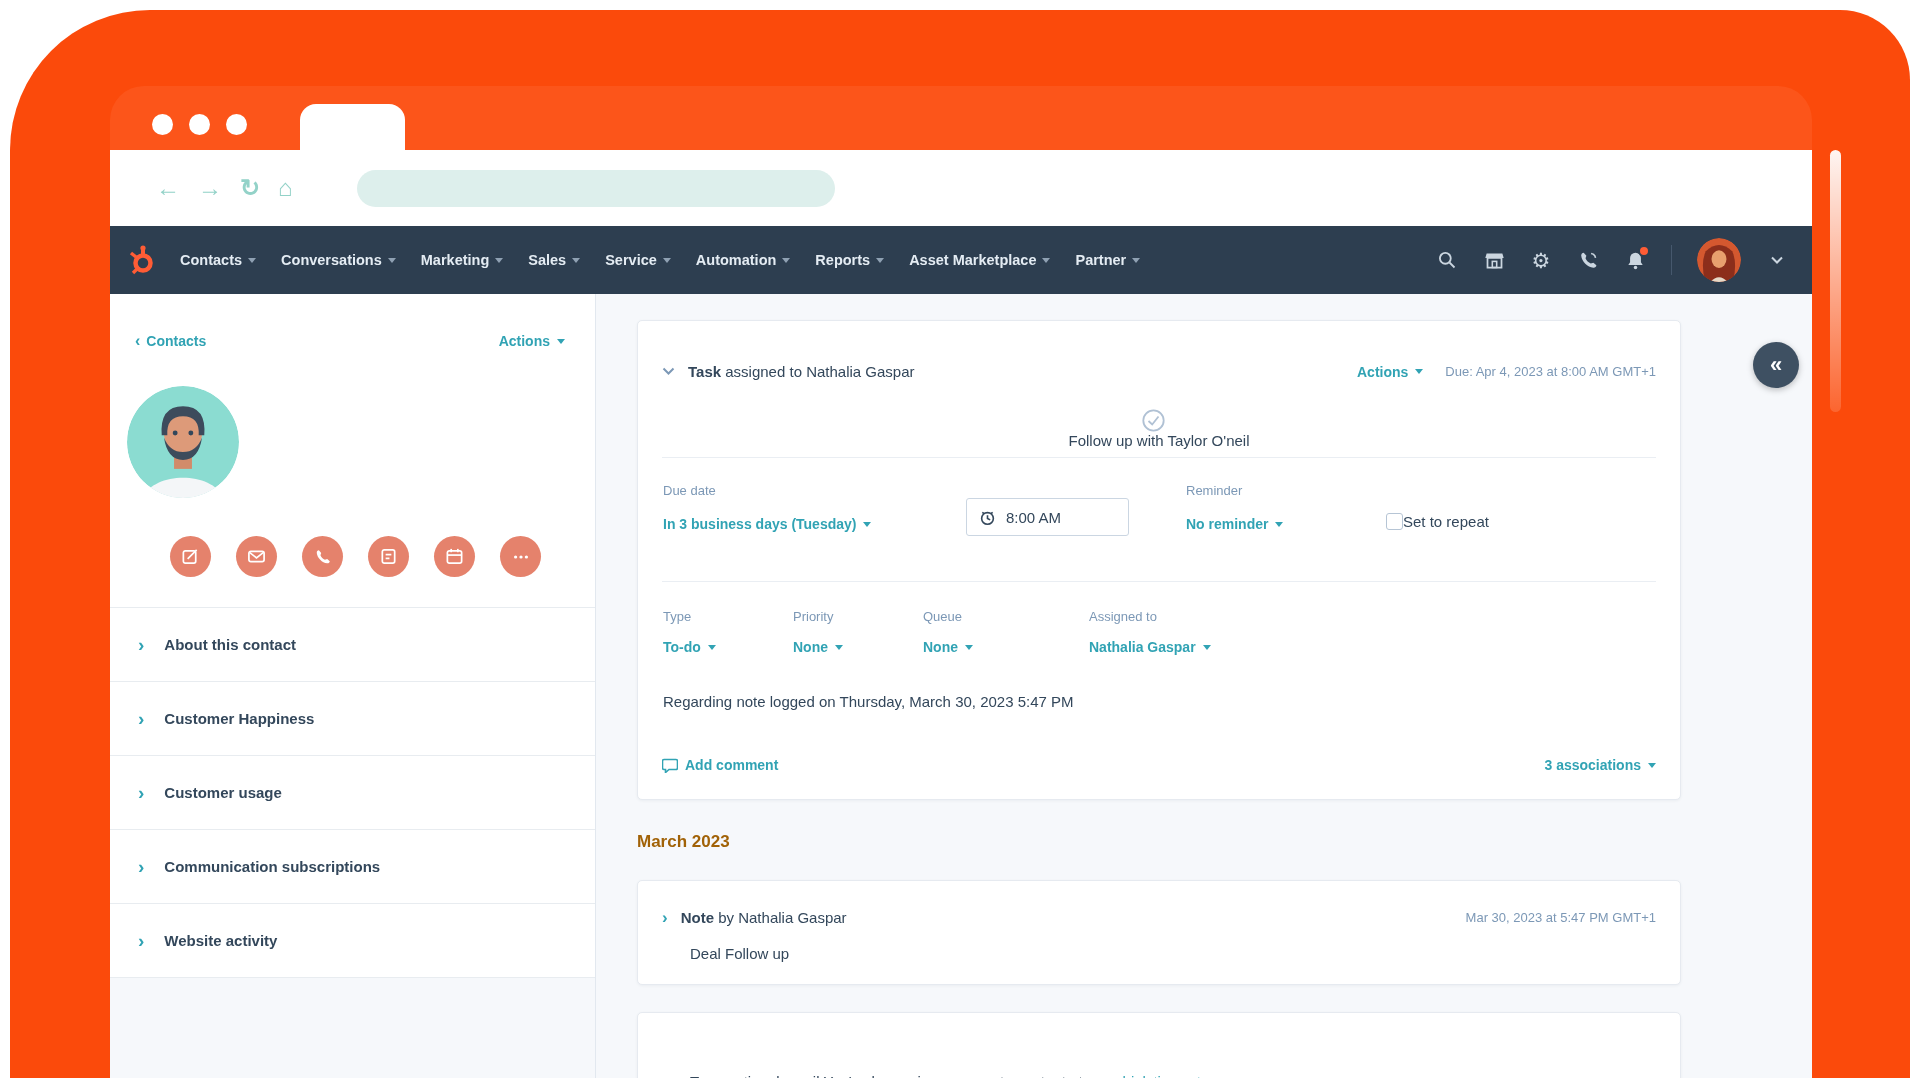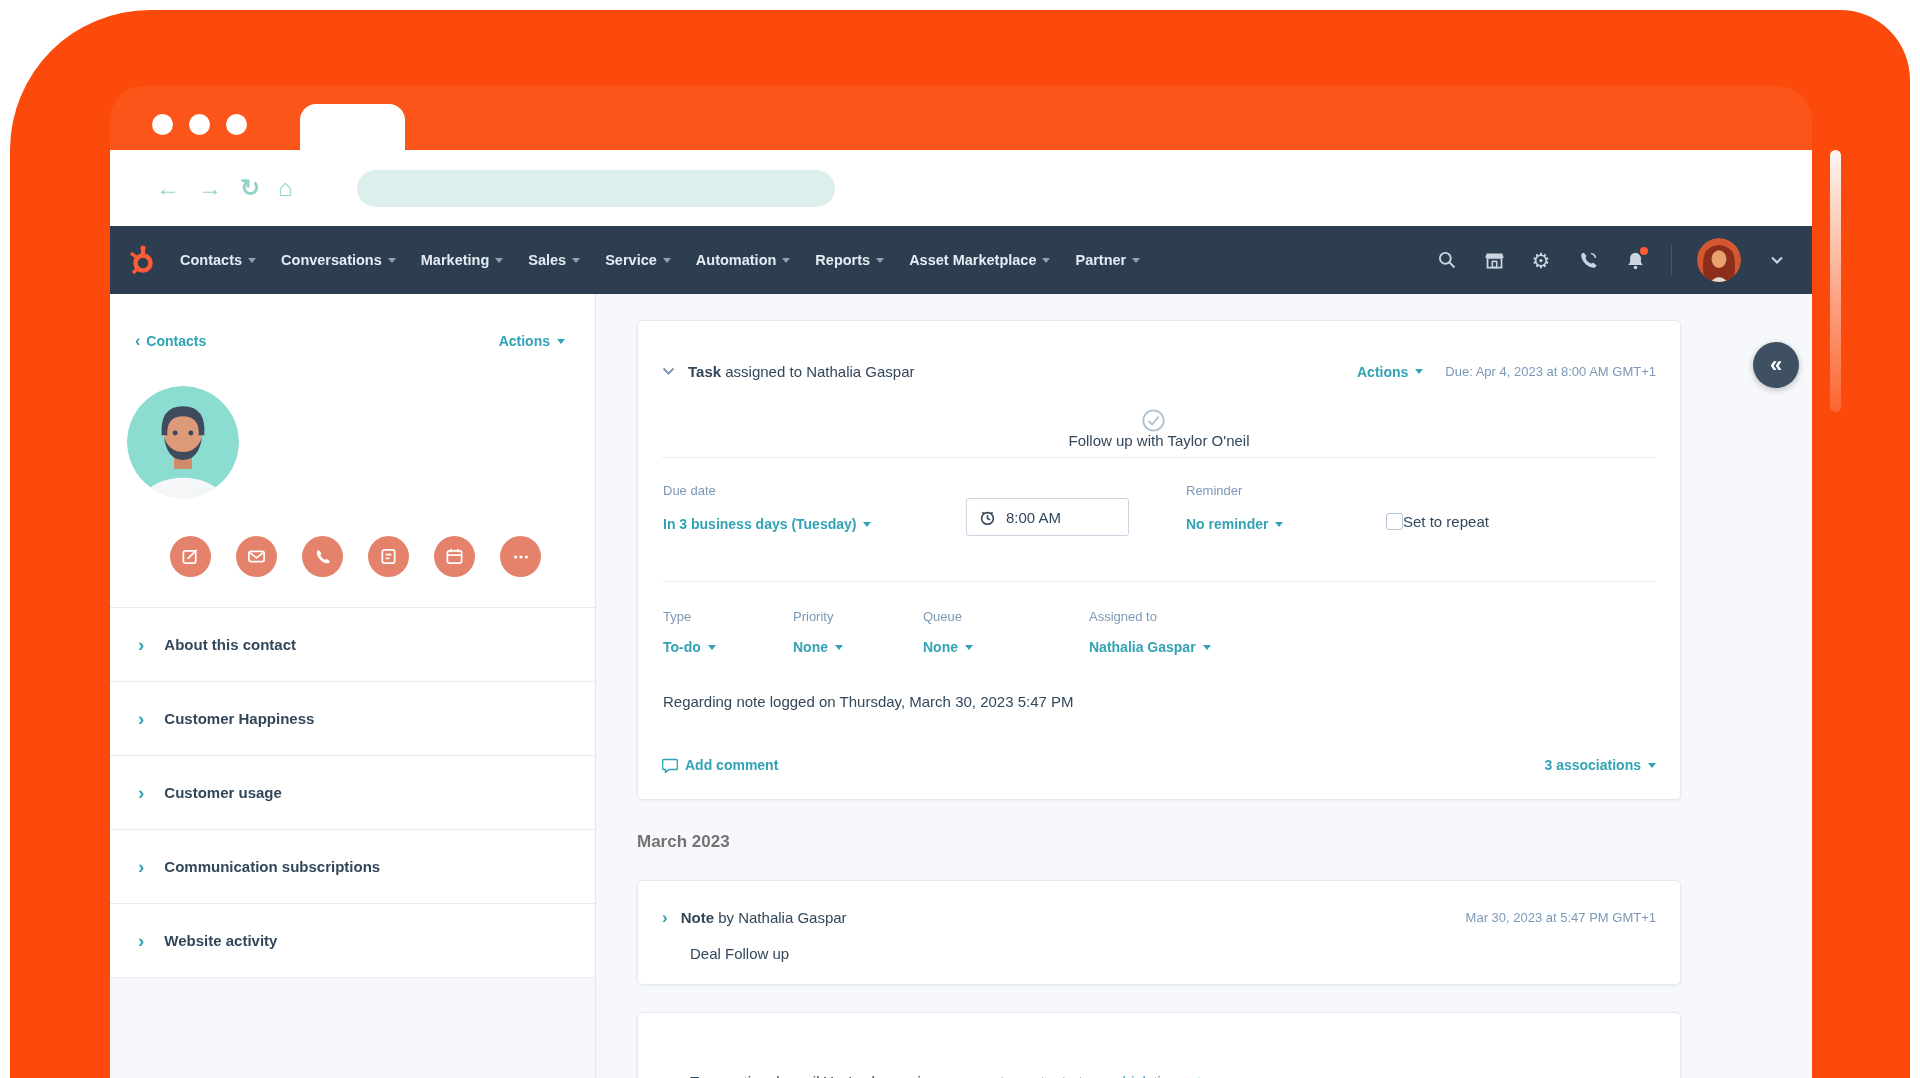--- a/index.html
+++ b/index.html
@@ -82,21 +82,21 @@
   .body-text { font-size:15px; color:#33475b; }
   .divider { position:absolute; left:24px; right:24px; height:1px; background:#eaeef3; }
   .chev-svg { flex:0 0 auto; }
   .time-input { position:absolute; display:flex; align-items:center; gap:10px; width:163px; height:38px;
                 border:1px solid #cbd6e2; border-radius:3px; background:#ffffff; padding:0 12px;
                 font-size:15px; color:#33475b; }
   .checkbox { width:17px; height:17px; border:1px solid #b6c5d5; border-radius:3px; background:#fff;
               cursor:pointer; flex:0 0 auto; }
   .field-col { position:absolute; }
   .field-col .muted { display:block; margin-bottom:14px; }
-  .month-heading { position:absolute; left:41px; top:538px; font-size:17px; font-weight:bold; color:#737373; }
+  .month-heading { position:absolute; left:41px; top:538px; font-size:17px; font-weight:bold; color:#a16207; }
   .note-card { top:586px; height:105px; }
   .email-card { top:718px; height:130px; }
   .ts { color:#7c98b6; font-size:13px; margin-left:auto; white-space:nowrap; }
 
   .collapse-btn { position:absolute; right:13px; top:256px; width:46px; height:46px; border-radius:50%;
                   background:#3e5062; color:#ffffff; font-size:22px; font-weight:bold; border:none;
                   display:flex; align-items:center; justify-content:center; cursor:pointer; z-index:5;
                   box-shadow:0 2px 6px rgba(0,0,0,0.25); }
   .scroll-pill { position:absolute; left:1830px; top:150px; width:11px; height:262px; border-radius:6px;
                  background:linear-gradient(180deg, rgba(255,255,255,0.95), rgba(255,255,255,0.15)); }

